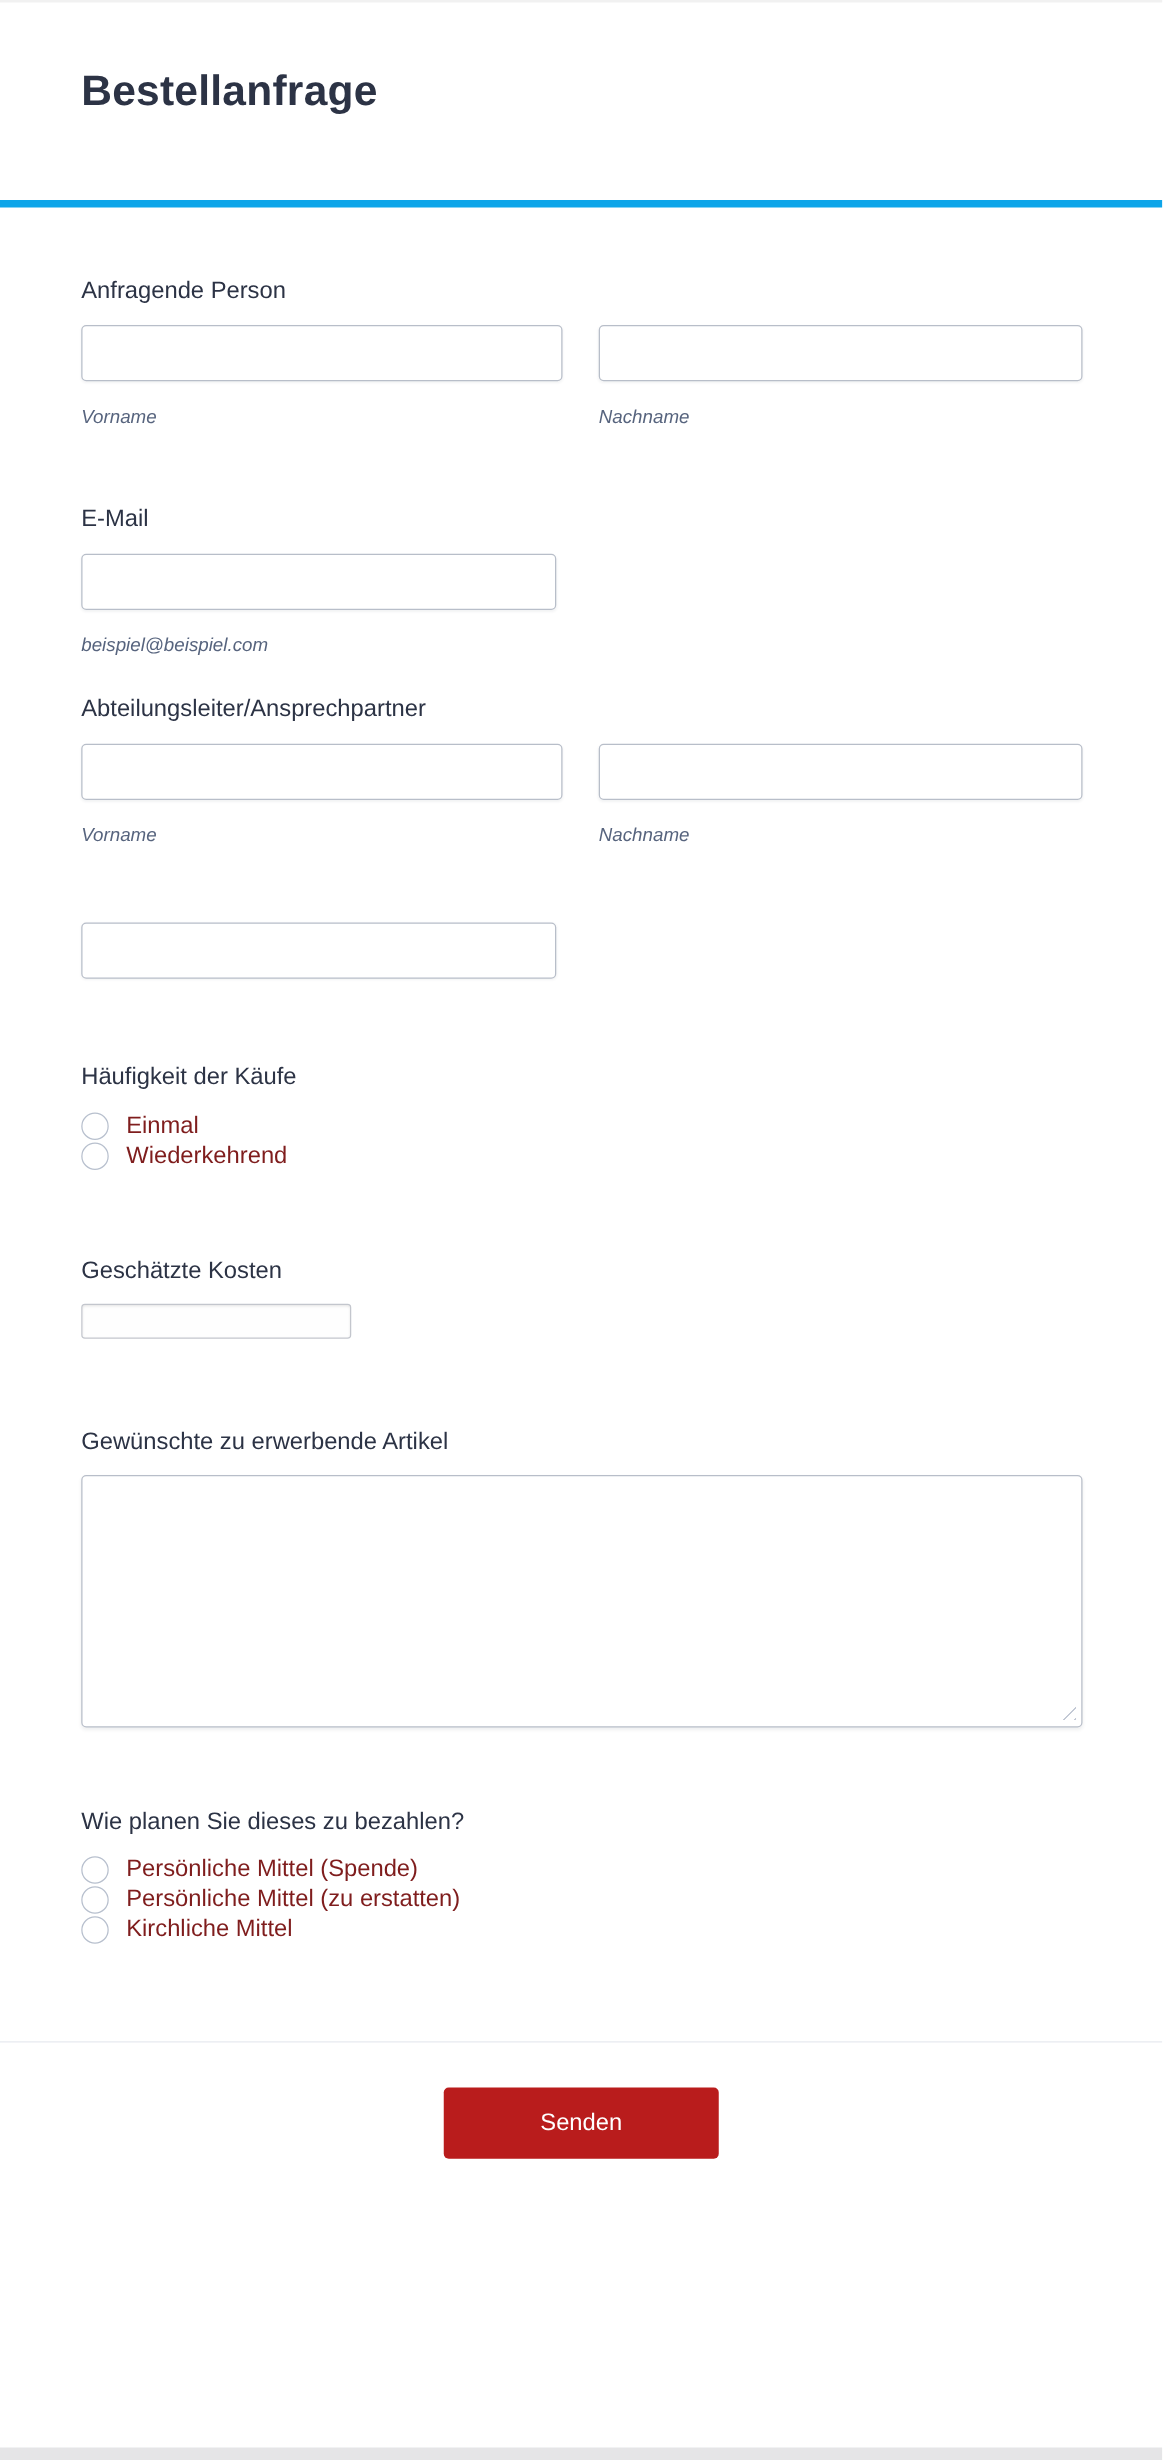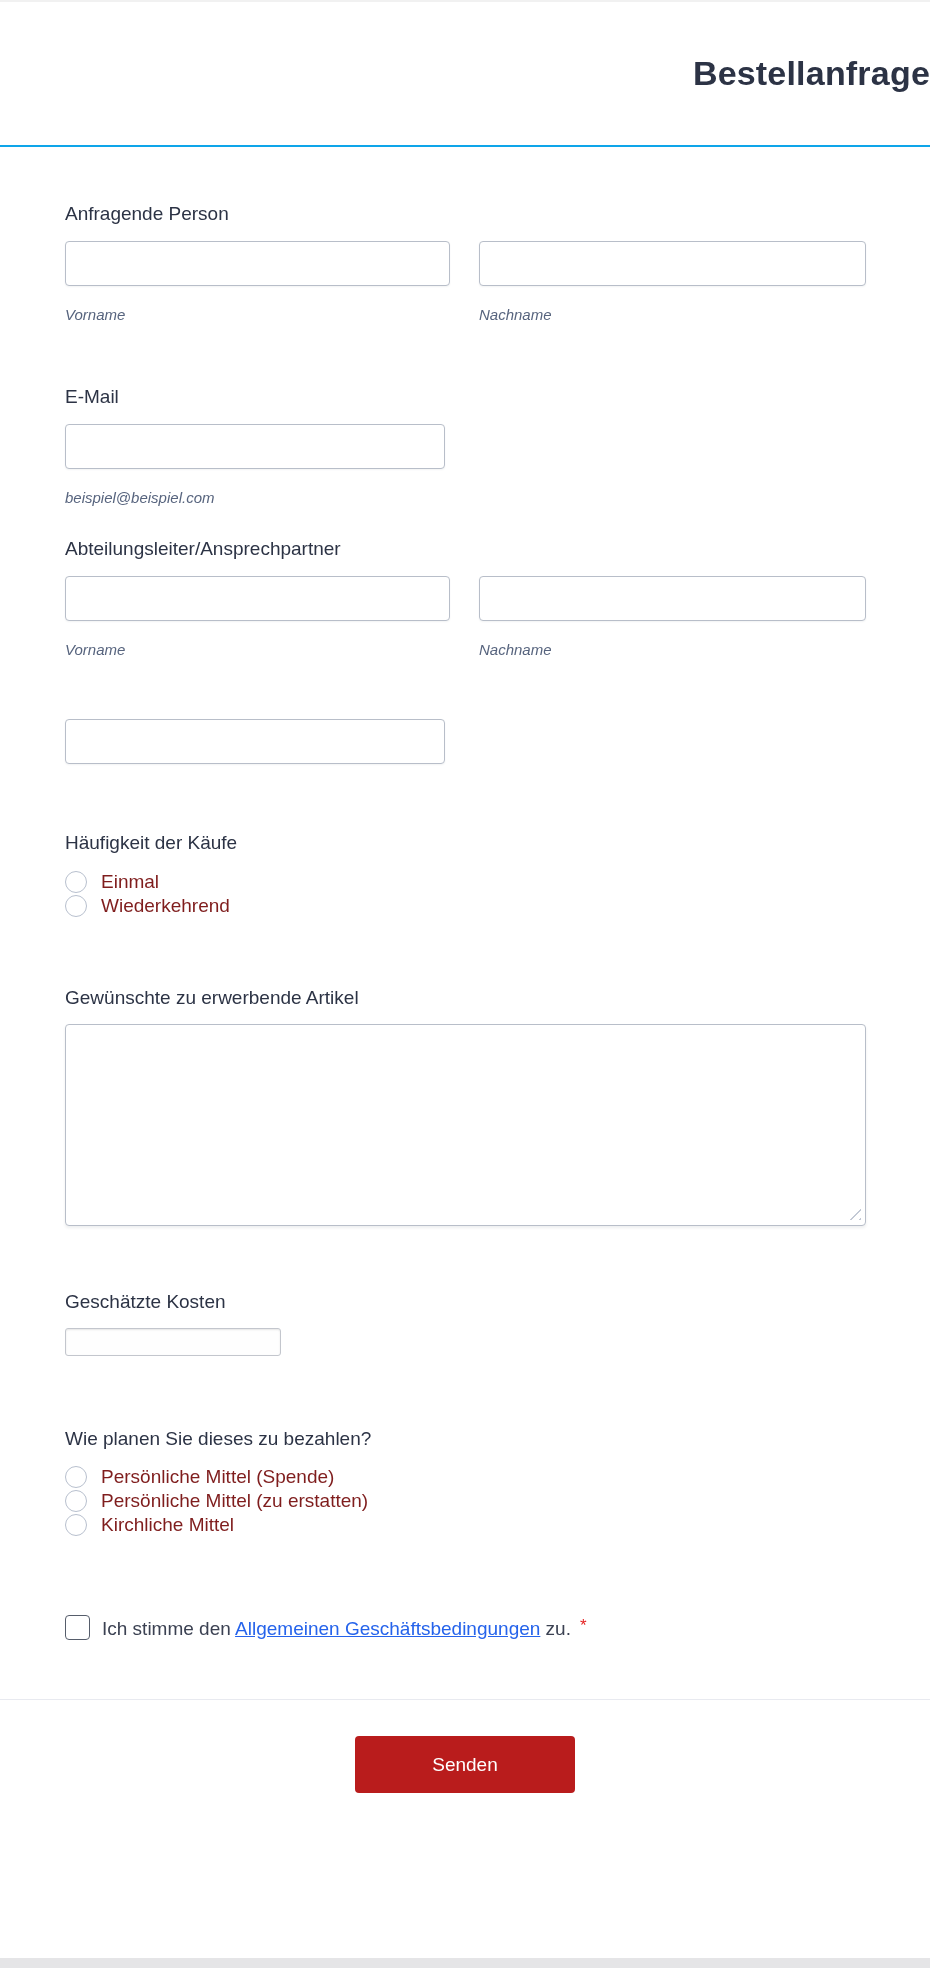--- a/index.html
+++ b/index.html
@@ -12,24 +12,23 @@
     margin: 0 auto;
     background: #ffffff;
     border-top: 2px solid #f1f1f1;
     display: flex;
     flex-direction: column;
     overflow: hidden;
   }
 
   
   .form-header {
-    height: 145px;
-    border-bottom: 2px solid #0ea5e9;
-    flex: 0 0 auto;
-    text-align: right;
+    height: 164px;
+    border-bottom: 6px solid #0ea5e9;
+    flex: 0 0 auto;
   }
   .form-title {
     padding: 51px 0 0 65px;
     font-size: 34px;
     line-height: 40px;
     font-weight: bold;
     color: #2c3345;
     letter-spacing: 0.2px;
   }
 
@@ -264,53 +263,49 @@
       <div class="radio-row first">
         <span class="radio-circle"></span>
         <span class="radio-text">Einmal</span>
       </div>
       <div class="radio-row">
         <span class="radio-circle"></span>
         <span class="radio-text">Wiederkehrend</span>
       </div>
     </div>
 
+    <div class="q-block" style="margin-bottom:70px;">
+      <span class="q-label">Geschätzte Kosten</span>
+      <input type="text" class="small-input" style="">
+    </div>
+
     <div class="q-block" style="margin-bottom:63px;">
       <span class="q-label">Gewünschte zu erwerbende Artikel</span>
       <div class="textarea-wrap">
         <textarea class="big-textarea" style=""></textarea>
         <div class="resize-handle"></div>
       </div>
     </div>
 
-    <div class="q-block" style="margin-bottom:70px;">
-      <span class="q-label">Geschätzte Kosten</span>
-      <input type="text" class="small-input" style="">
-    </div>
-
     <div class="q-block pay" style="margin-bottom:78px;">
       <span class="q-label">Wie planen Sie dieses zu bezahlen?</span>
       <div class="radio-row first">
         <span class="radio-circle"></span>
         <span class="radio-text">Persönliche Mittel (Spende)</span>
       </div>
       <div class="radio-row">
         <span class="radio-circle"></span>
         <span class="radio-text">Persönliche Mittel (zu erstatten)</span>
       </div>
       <div class="radio-row">
         <span class="radio-circle"></span>
         <span class="radio-text">Kirchliche Mittel</span>
       </div>
     </div>
 
-    <div class="terms-row">
-      <span class="checkbox-box"></span>
-      <span class="terms-text"><span>Ich stimme den </span><a class="terms-link">Allgemeinen Geschäftsbedingungen</a><span> zu.</span><span class="required-star">*</span></span>
-    </div>
 
   </div>
 
   <div class="submit-section">
     <button class="submit-button">Senden</button>
     <div class="bottom-strip"></div>
   </div>
 
 </div>
 

